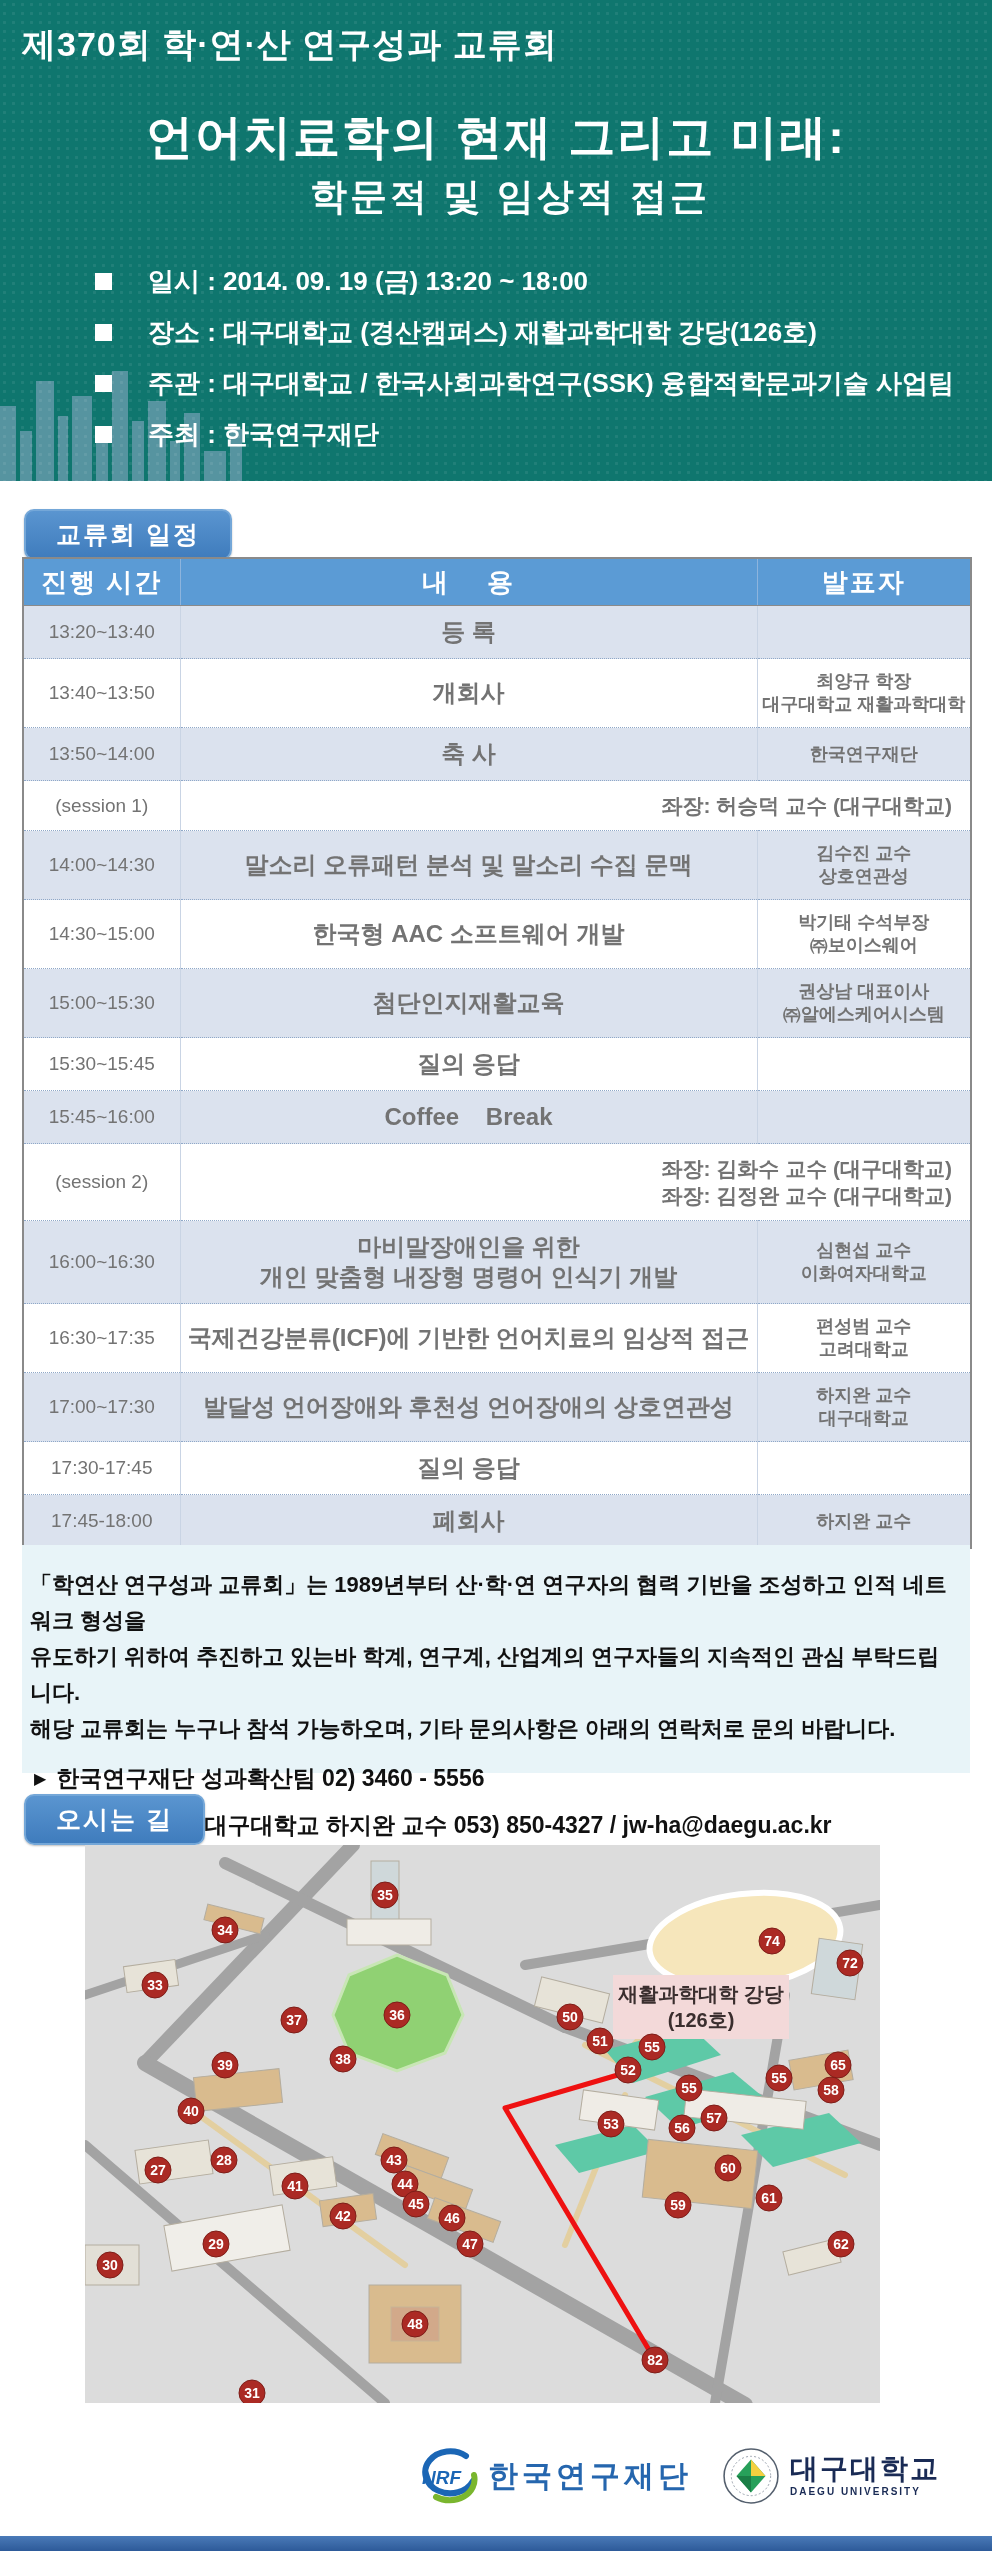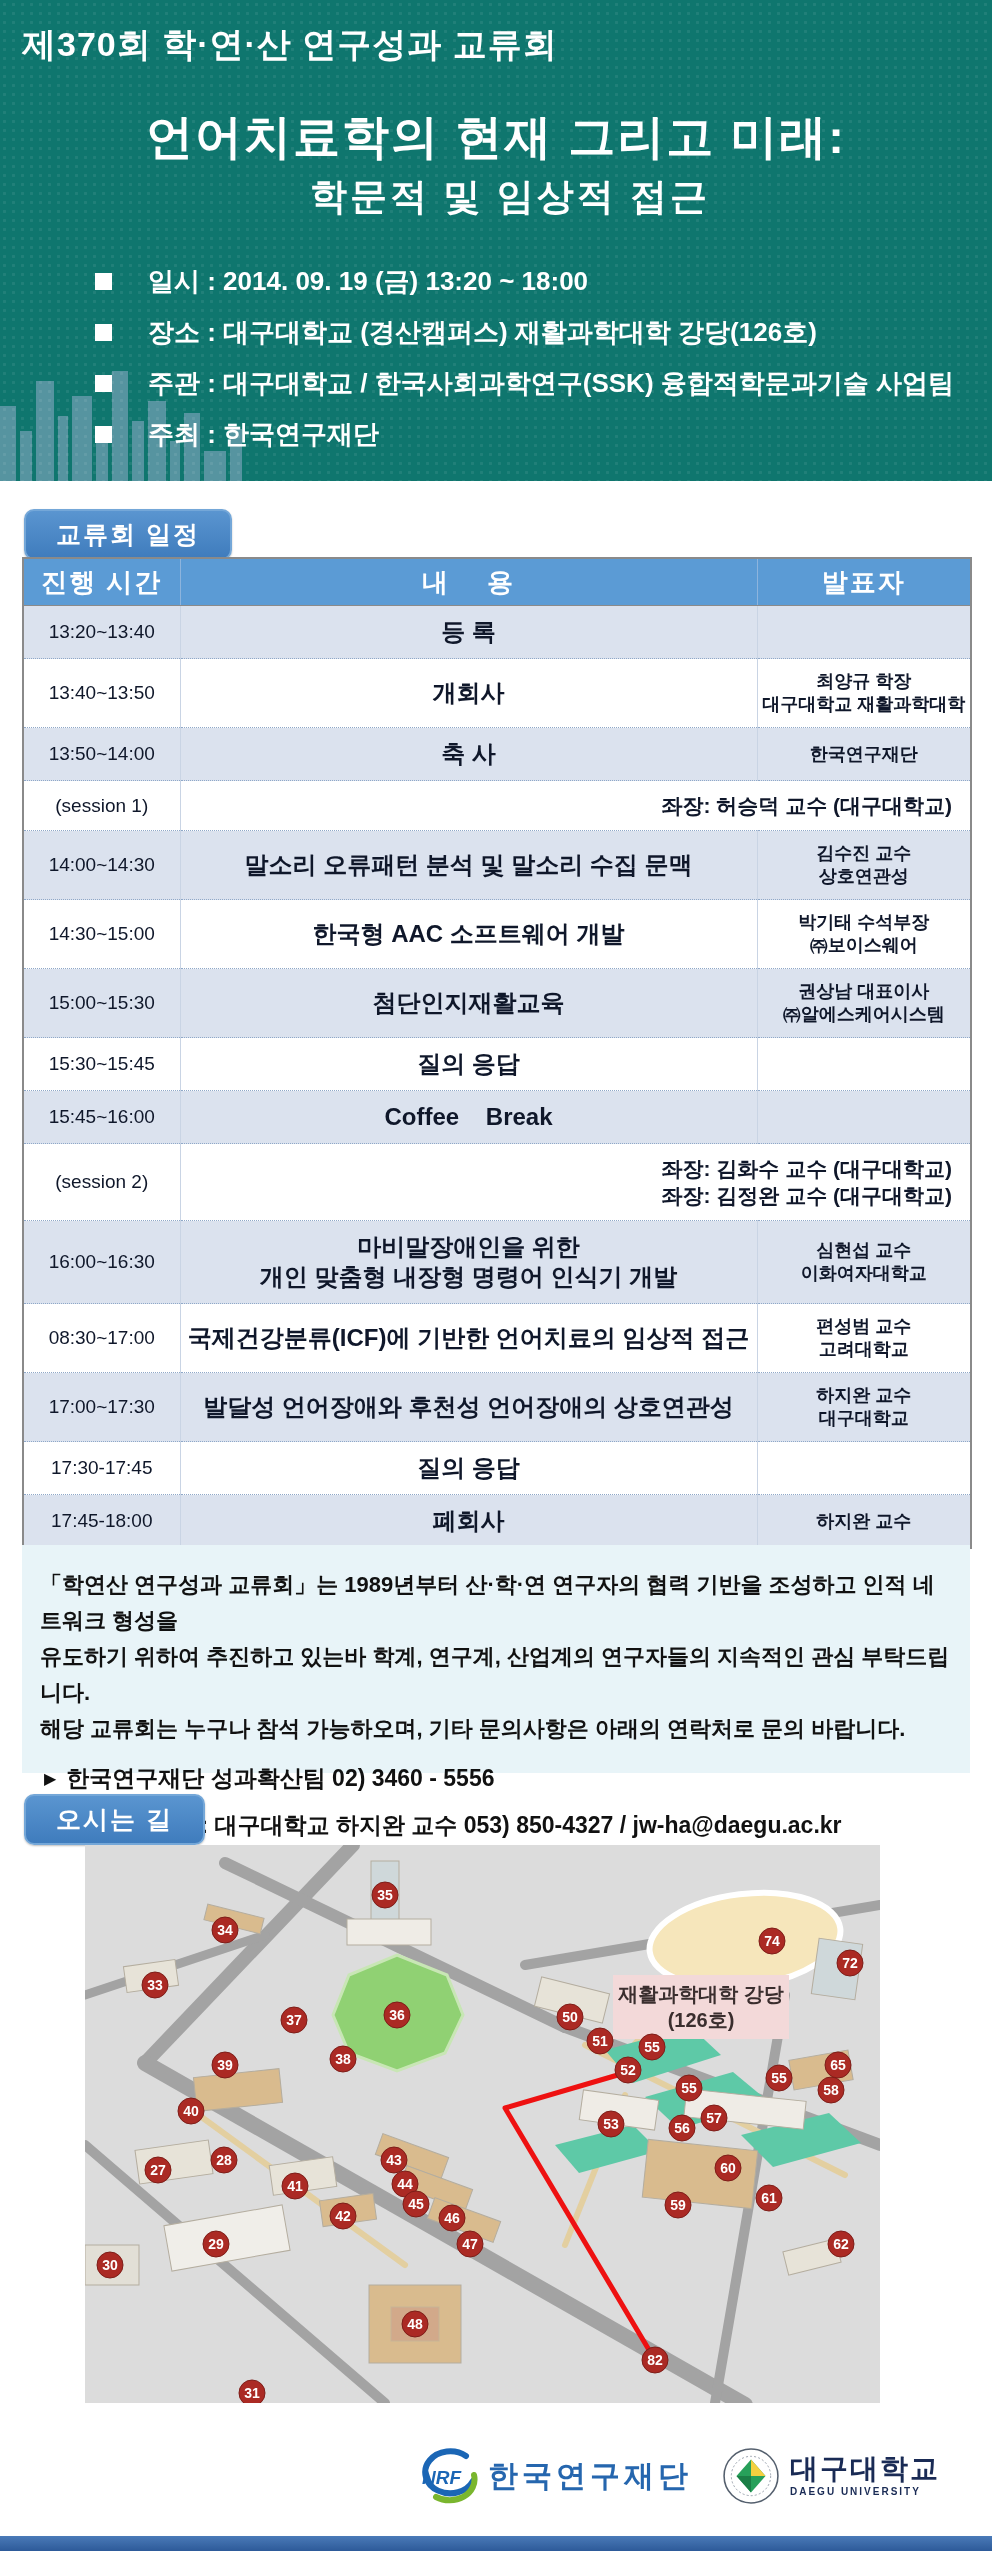--- a/index.html
+++ b/index.html
@@ -19,33 +19,33 @@
 
   
   .badge{position:absolute;background:linear-gradient(#5a95d0,#3f7cbd);border:2px solid #74a7d8;border-radius:10px;color:#fff;font-size:25px;font-weight:bold;padding:7px 30px;letter-spacing:2px;box-shadow:0 1px 2px rgba(0,0,0,.25);}
   .badge1{left:24px;top:509px;}
   .badge2{left:24px;top:1794px;}
 
   
   table.sched{position:absolute;left:22px;top:557px;width:948px;border-collapse:collapse;border:2px solid #8a8a8a;table-layout:fixed;}
   table.sched th{background:#5b9bd5;color:#fff;font-size:26px;font-weight:bold;height:44px;border-left:1px solid #8db4dd;letter-spacing:2px;}
   table.sched th:first-child{border-left:none;}
-  table.sched td{border-left:1px solid #c9d4e4;padding:11px 2px;text-align:center;vertical-align:middle;white-space:pre-line;color:#0f172a;}
+  table.sched td{border-left:1px solid #c9d4e4;padding:11px 2px;text-align:center;vertical-align:middle;white-space:pre-line;color:#737373;}
   table.sched td:first-child{border-left:none;}
   table.sched tbody tr{background:#fff;}
   table.sched tbody tr:nth-child(odd){background:#dbe2ee;}
   table.sched tbody tr + tr td{border-top:1px dotted #8fa8c8;}
   thead tr th{border-bottom:1px solid #8a8a8a;}
   .c-time{font-size:19px;}
   .c-content{font-size:24px;font-weight:bold;line-height:30px;}
   .c-pres{font-size:18px;font-weight:bold;line-height:23px;}
   .c-chair{font-size:21px;font-weight:bold;line-height:27px;text-align:right !important;padding-right:18px !important;}
 
   
-  .notice{position:absolute;left:22px;top:1545px;width:948px;height:228px;background:#e8f4f8;box-sizing:border-box;padding:22px 18px 0 18px;}
+  .notice{position:absolute;left:22px;top:1545px;width:948px;height:228px;background:#e8f4f8;box-sizing:border-box;padding:22px 18px 0 8px;}
   .notice-par{font-size:22px;font-weight:bold;color:#111;line-height:36px;white-space:pre-line;}
   .contact-row{display:flex;align-items:center;margin-top:16px;font-size:23px;font-weight:bold;color:#111;white-space:nowrap;}
   .tri{font-size:16px;margin:0 10px 0 4px;}
 
   
   .map-wrap{position:absolute;left:85px;top:1845px;width:795px;height:558px;}
   .marker-dot{fill:#ab2a24;stroke:#7e1d18;stroke-width:1;}
   .marker-num{fill:#fff;font-size:14px;font-weight:bold;text-anchor:middle;font-family:"Liberation Sans",sans-serif;}
   .venue-lbl{font-size:20px;font-weight:bold;fill:#3a2e2e;text-anchor:middle;font-family:"Liberation Sans",sans-serif;}
 
@@ -175,21 +175,21 @@
 좌장: 김정완 교수 (대구대학교)</td>
         </tr>
         <tr>
           <td class="c-time">16:00~16:30</td>
           <td class="c-content">마비말장애인을 위한
 개인 맞춤형 내장형 명령어 인식기 개발</td>
           <td class="c-pres">심현섭 교수
 이화여자대학교</td>
         </tr>
         <tr>
-          <td class="c-time">08:30~17:00</td>
+          <td class="c-time">16:30~17:35</td>
           <td class="c-content">국제건강분류(ICF)에 기반한 언어치료의 임상적 접근</td>
           <td class="c-pres">편성범 교수
 고려대학교</td>
         </tr>
         <tr>
           <td class="c-time">17:00~17:30</td>
           <td class="c-content">발달성 언어장애와 후천성 언어장애의 상호연관성</td>
           <td class="c-pres">하지완 교수
 대구대학교</td>
         </tr>

